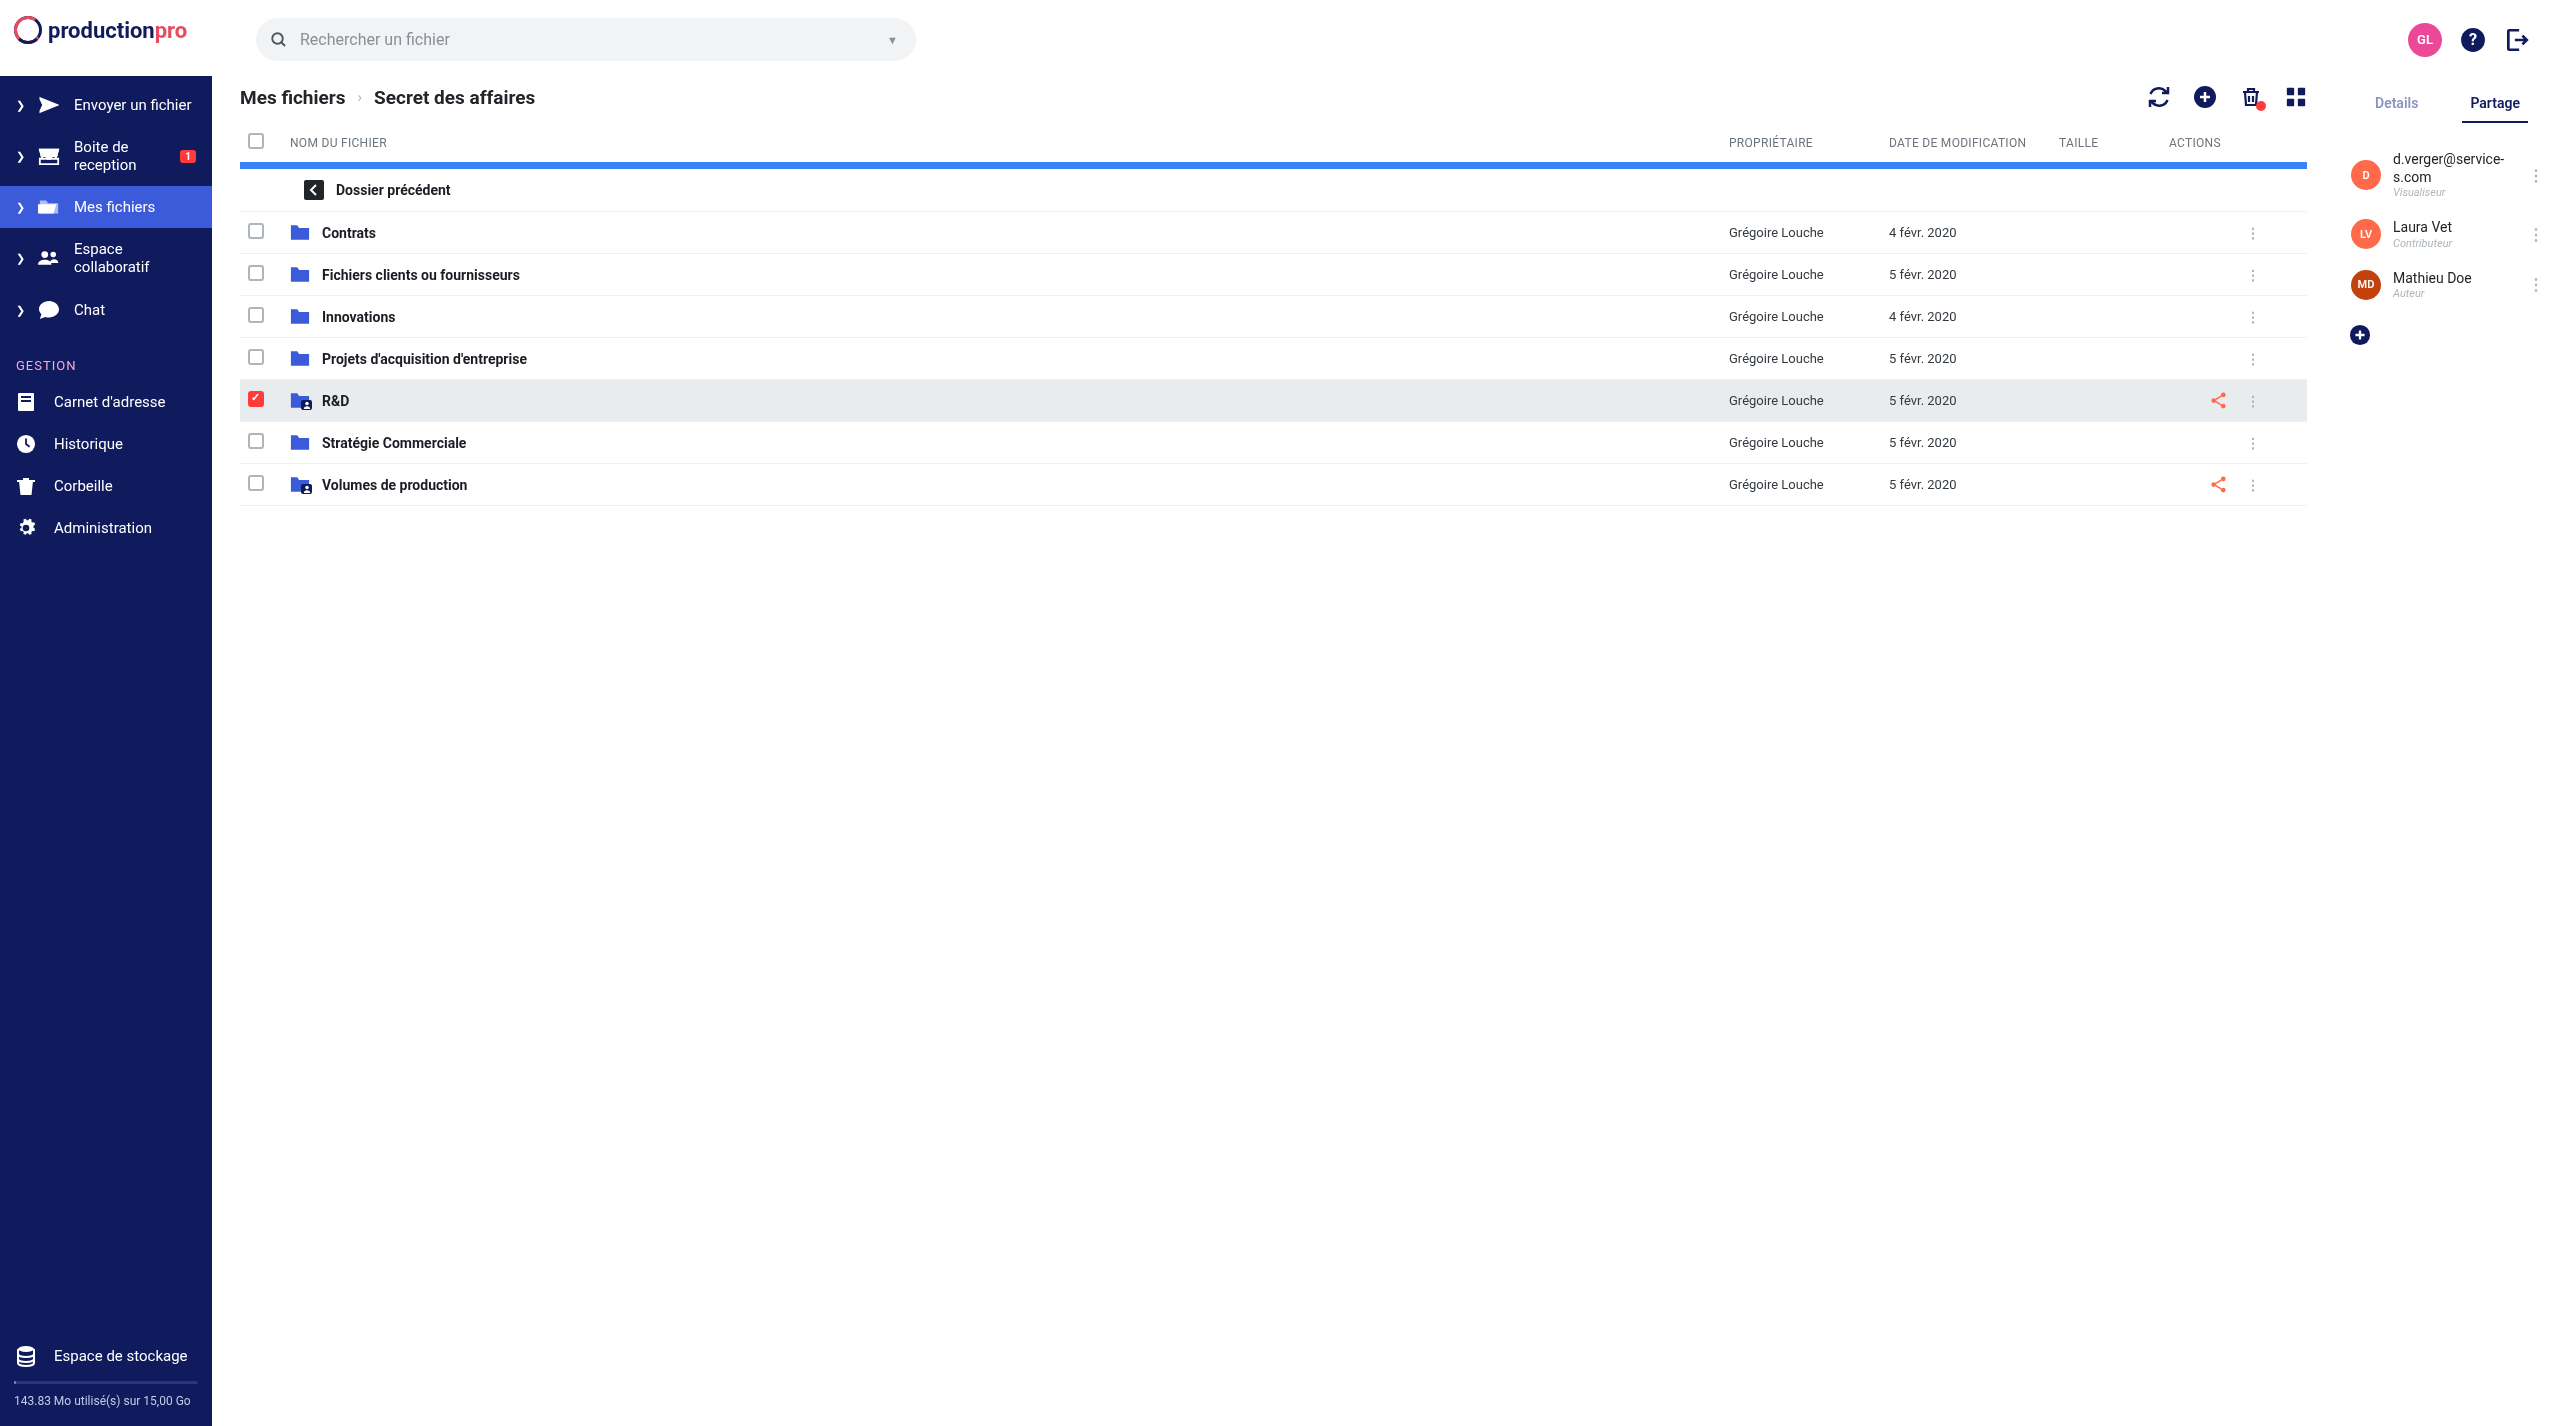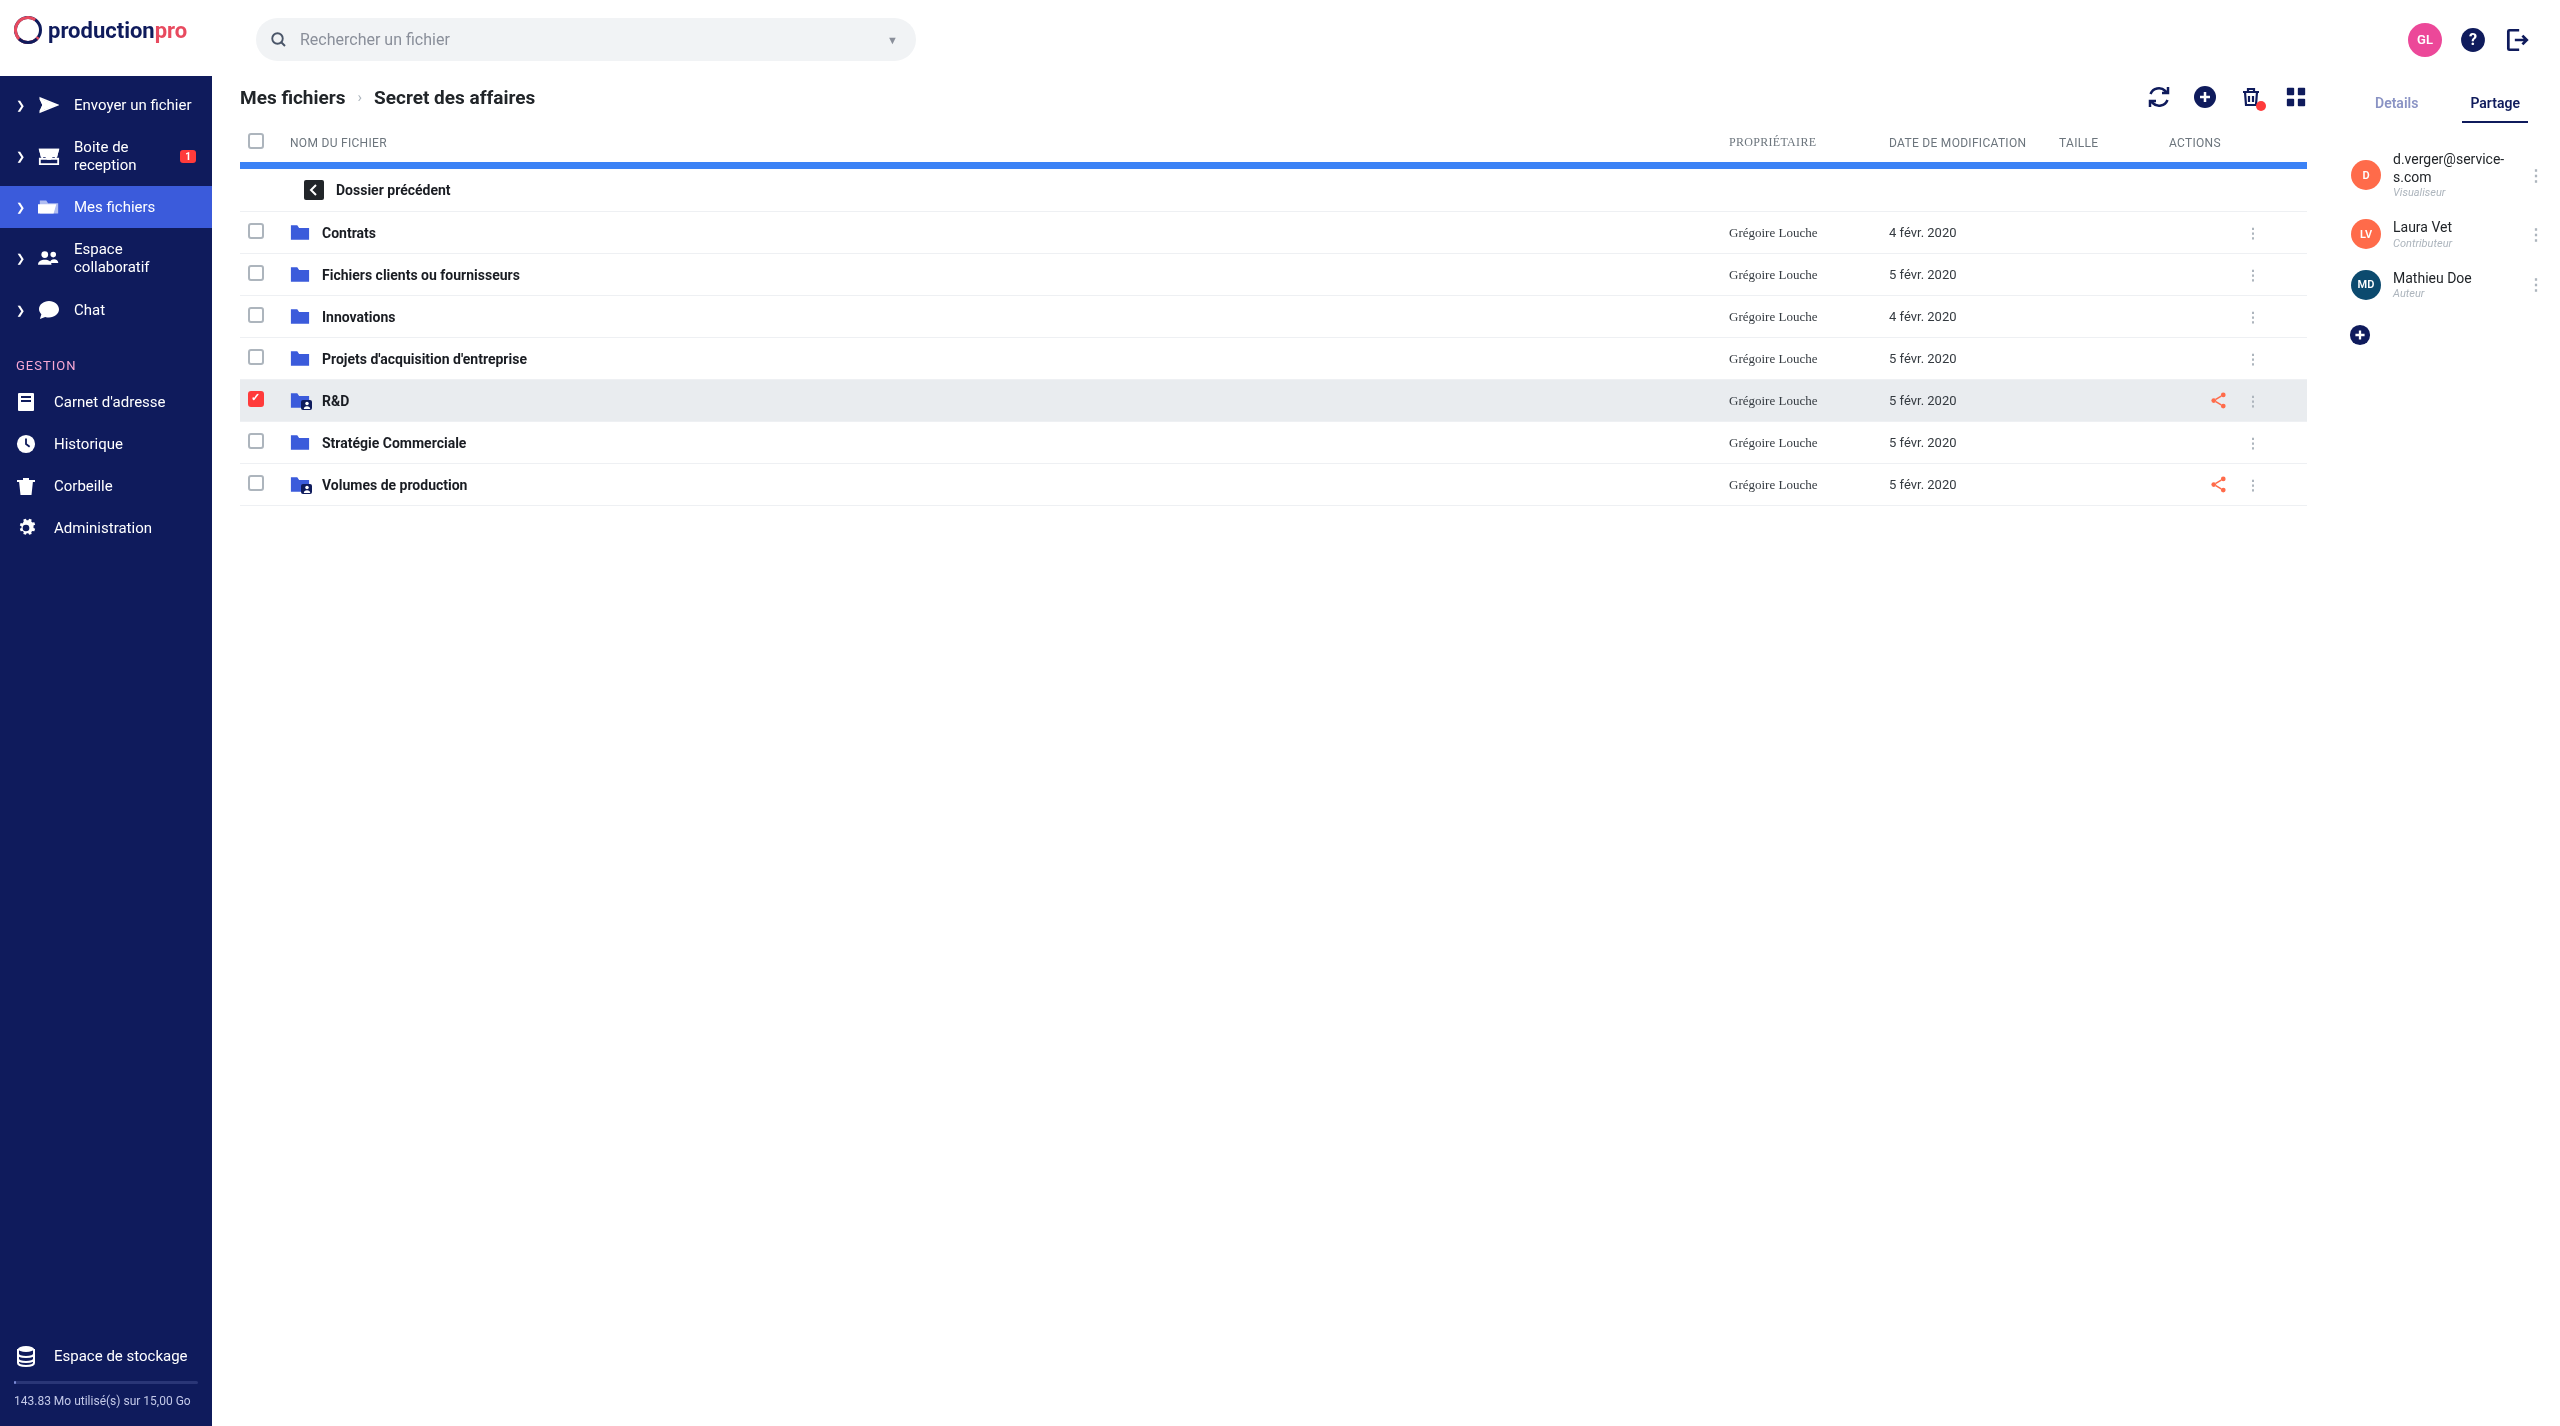--- a/index.html
+++ b/index.html
@@ -49,21 +49,21 @@
 .breadcrumb-row { display: flex; align-items: center; margin-bottom: 14px; }
 .bc-text { font-size: 19px; font-weight: 700; color: #212529; }
 .bc-sep { margin: 0 12px; color: #adb5bd; font-size: 15px; }
 .bc-sub { font-size: 19px; font-weight: 700; color: #212529; }
 .toolbar { margin-left: auto; display: flex; gap: 22px; align-items: center; }
 .tool-btn { color: #0f1b5c; cursor: pointer; }
 
 .table-head { display: flex; align-items: center; padding: 10px 8px; border-bottom: 7px solid #3b82f6; font-size: 12px; color: #6c757d; letter-spacing: 0.3px; }
 .col-check { width: 34px; }
 .col-name { flex: 1; padding-left: 8px; }
-.col-owner { width: 160px; font-family: Liberation Serif, serif; }
+.col-owner { width: 160px; }
 .col-date { width: 170px; }
 .col-size { width: 110px; }
 .col-actions { width: 130px; text-align: left; }
 
 .row { display: flex; align-items: center; padding: 11px 8px; border-bottom: 1px solid #eef0f3; font-size: 14px; }
 .row.selected { background: #e9ecef; }
 .row .col-name { font-weight: 700; color: #1a1d23; display: flex; align-items: center; gap: 12px; }
 .row .col-owner, .row .col-date, .row .col-size { font-size: 13px; color: #343a40; }
 .row .col-actions { display: flex; gap: 18px; justify-content: flex-end; align-items: center; padding-right: 40px; }
 .row.parent .col-name { padding-left: 22px; }
@@ -477,21 +477,21 @@
           </div>
           <div class="share-item">
     <span class="share-avatar" style="background:#ff6b4a">LV</span>
     <div class="share-info">
       <div class="share-name">Laura Vet</div>
       <div class="share-role">Contributeur</div>
     </div>
     <span class="share-more">⋮</span>
           </div>
           <div class="share-item">
-    <span class="share-avatar" style="background:#0c4a6e">MD</span>
+    <span class="share-avatar" style="background:#c2410c">MD</span>
     <div class="share-info">
       <div class="share-name">Mathieu Doe</div>
       <div class="share-role">Auteur</div>
     </div>
     <span class="share-more">⋮</span>
           </div>
         </div>
       <div class="add-share">
         <span class="add-share-btn">
           <svg width="22" height="22" viewBox="0 0 24 24" fill="#0f1b5c">

